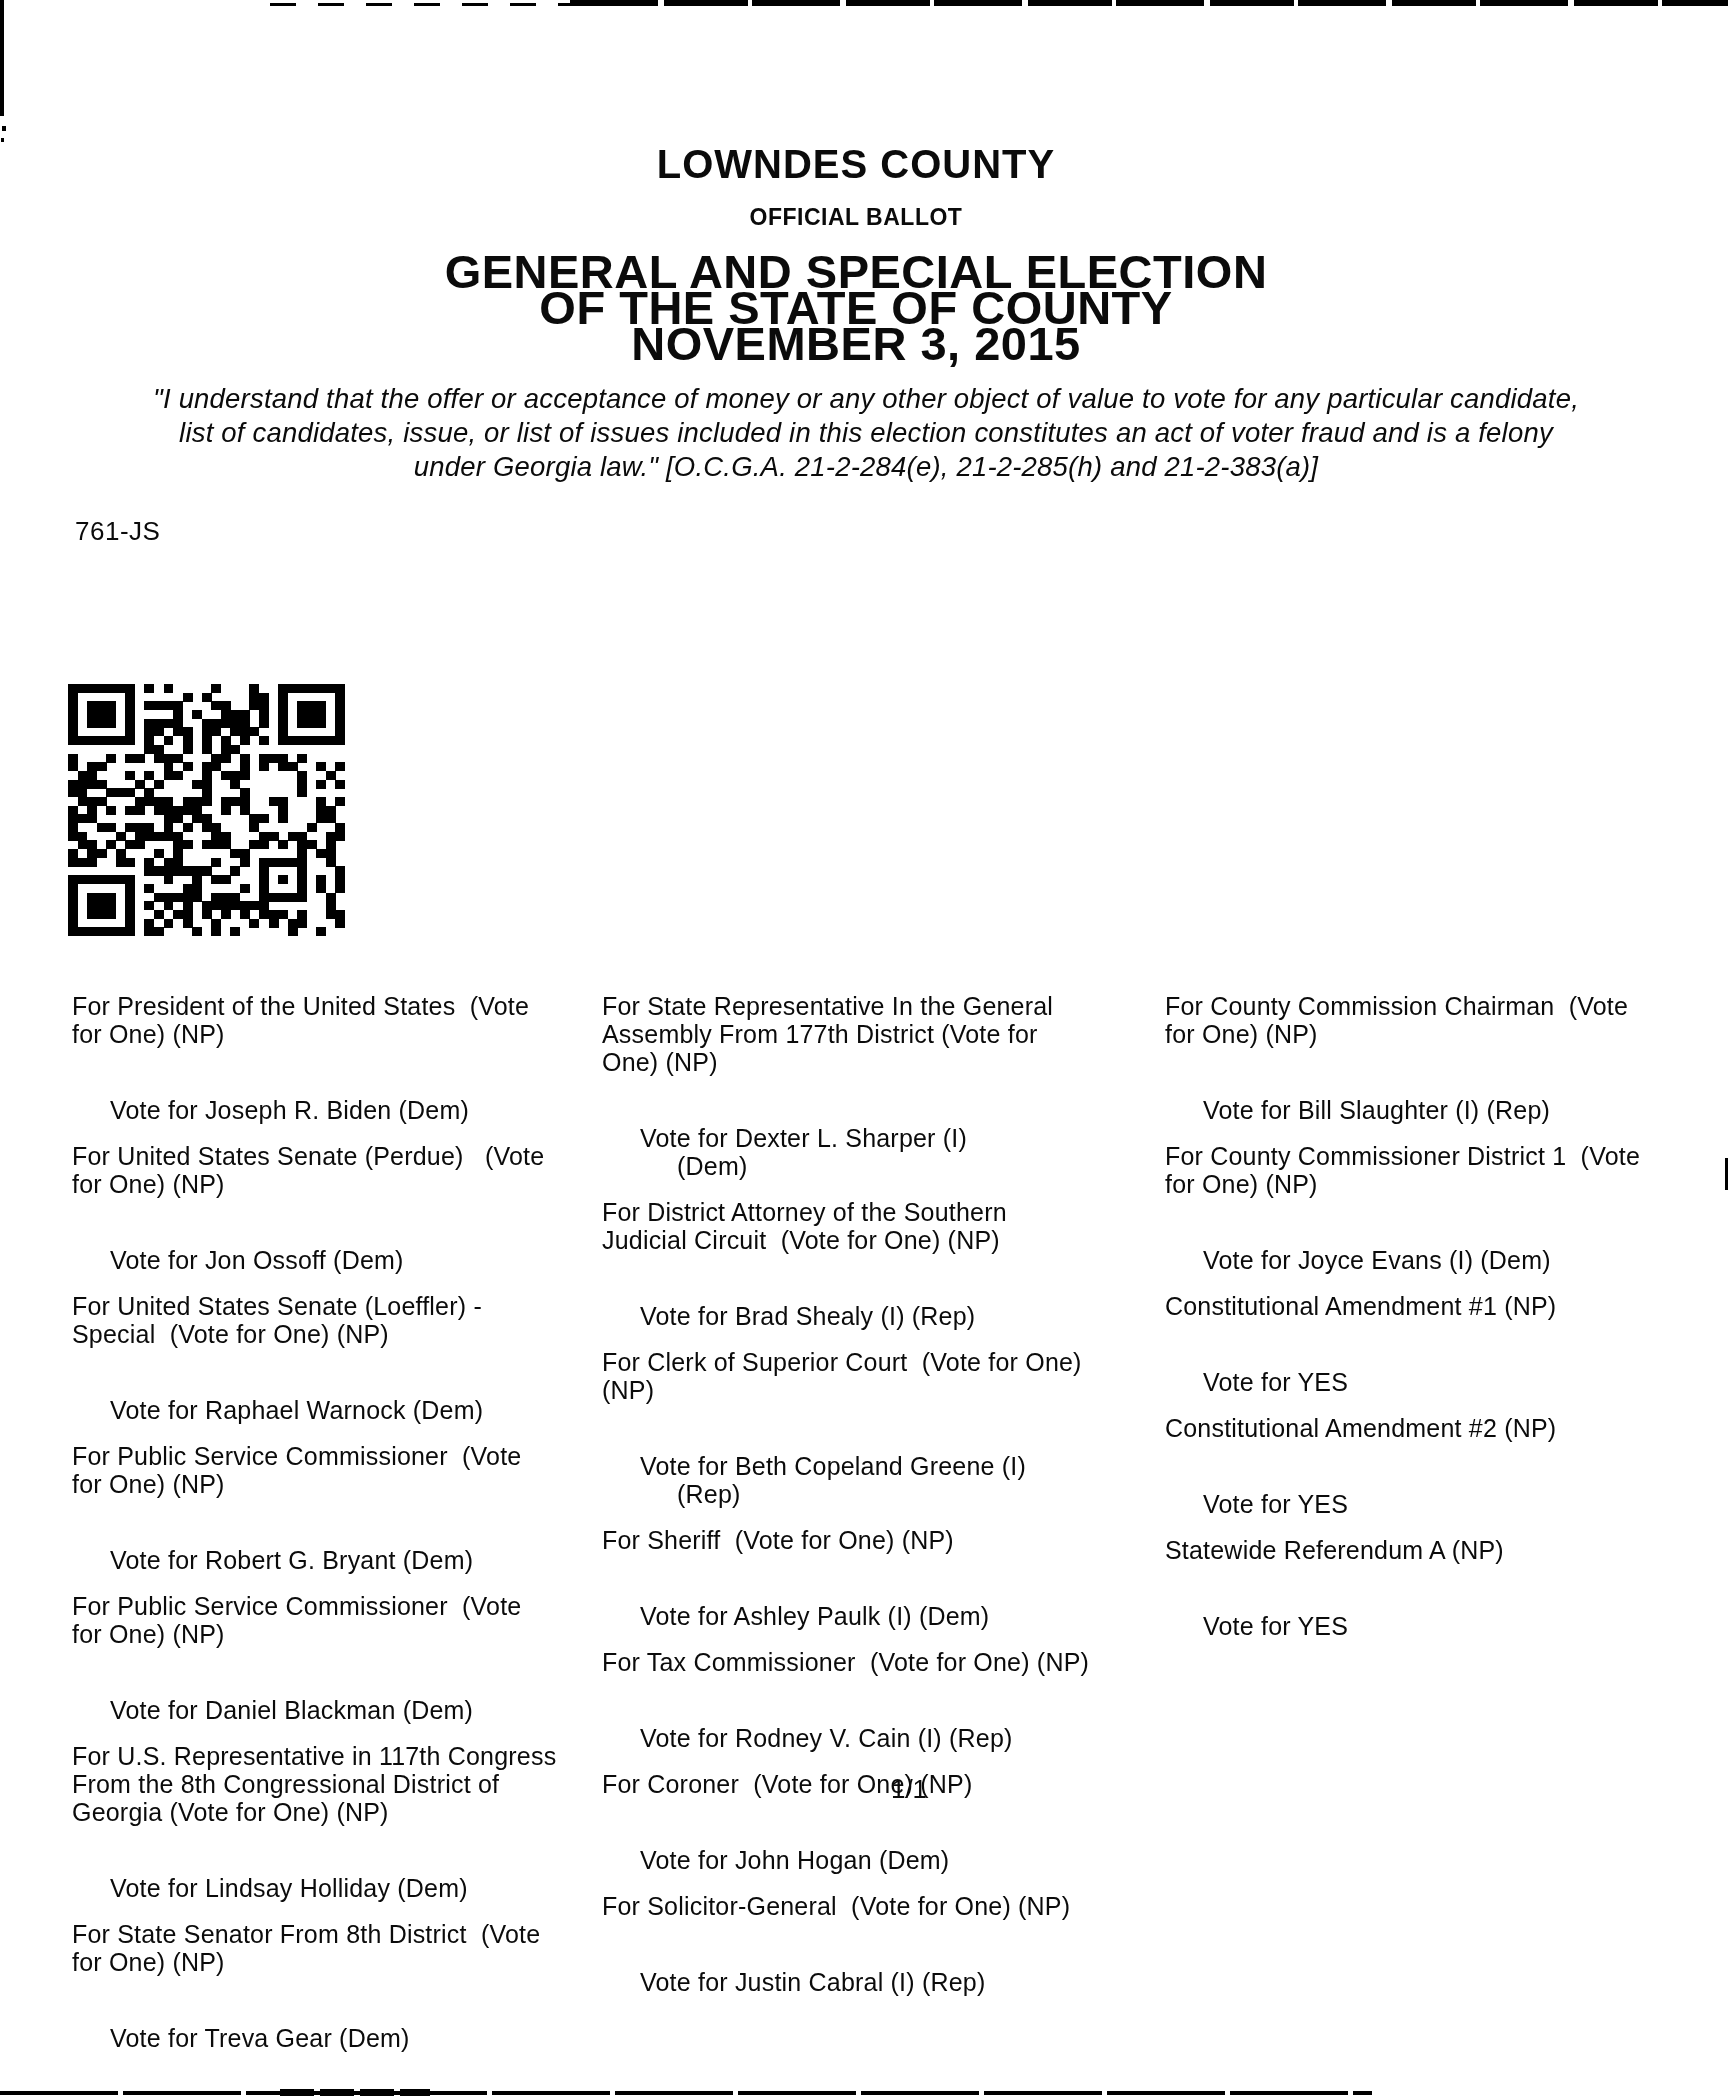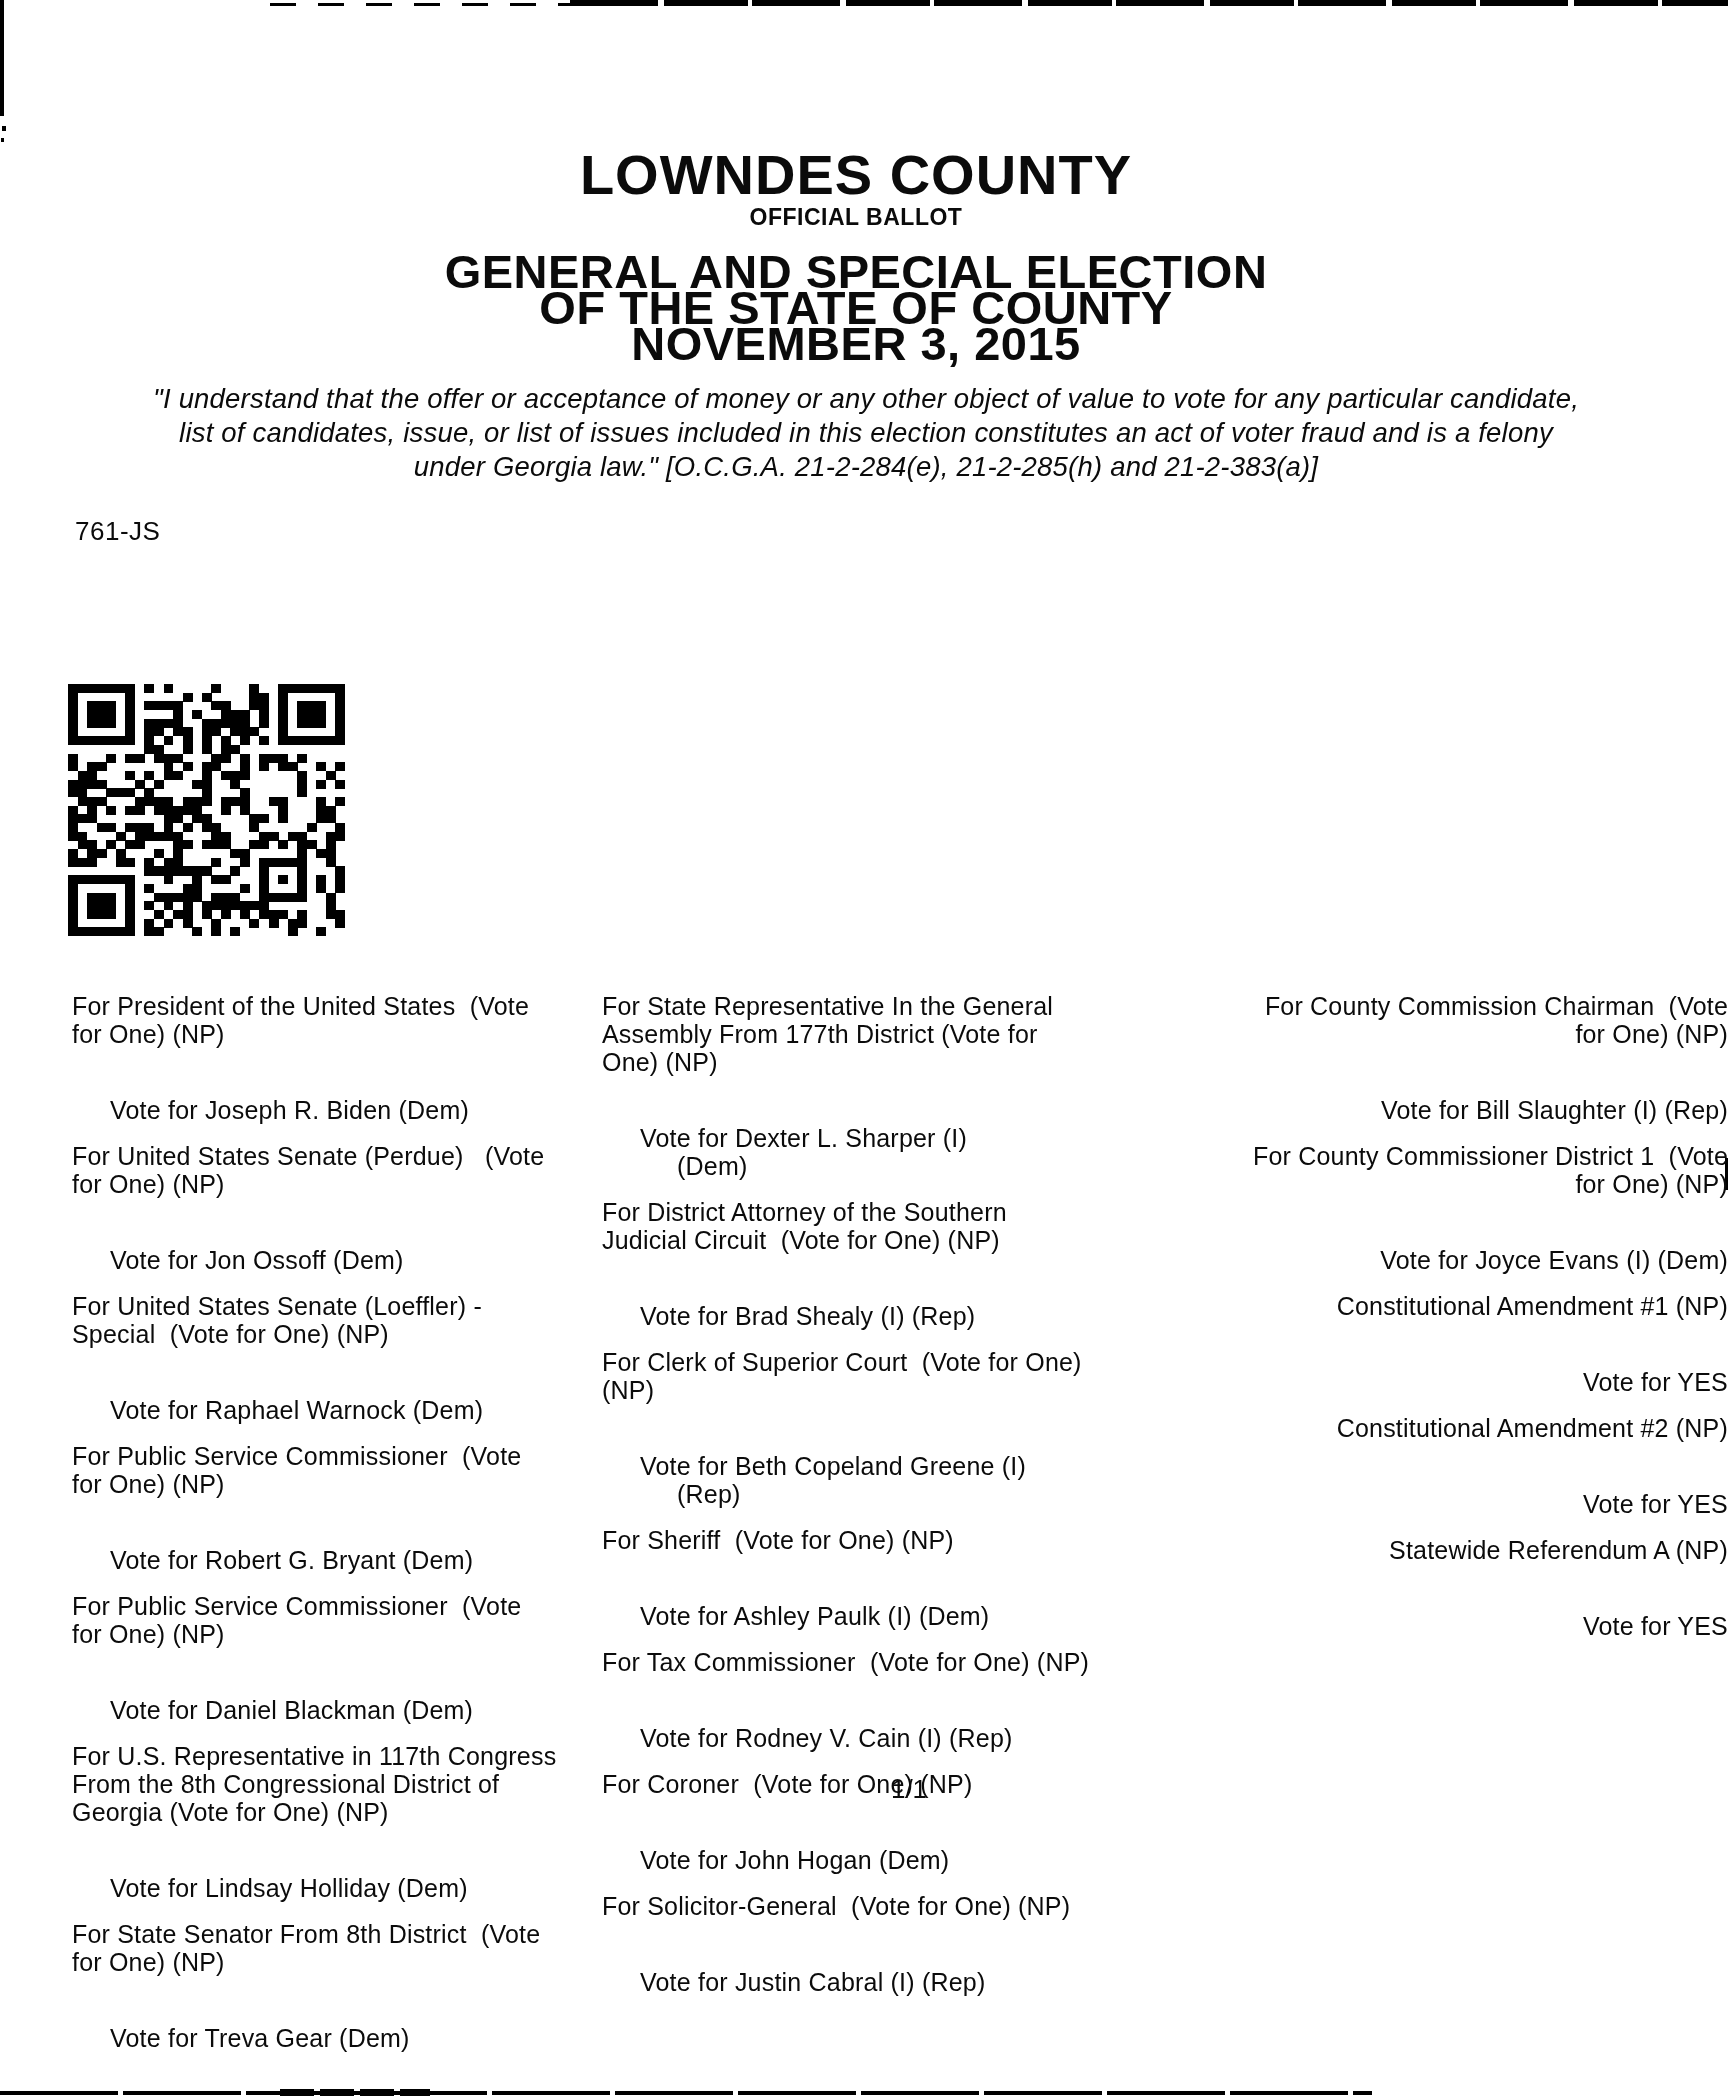--- a/index.html
+++ b/index.html
@@ -3,21 +3,21 @@
 <meta charset="utf-8">
 <style>
   html,body { margin:0; padding:0; background:#ffffff; }
   .page {
     position:relative; width:1728px; height:2098px; background:#ffffff;
     font-family:"Liberation Sans", sans-serif; color:#0b0b0b; overflow:hidden;
   }
   
   .title-county {
     position:absolute; top:142px; left:0; width:1712px; text-align:center;
-    font-size:56px; font-weight:700; letter-spacing:1px;
+    font-size:40px; font-weight:700; letter-spacing:1px;
   }
   .title-ballot {
     position:absolute; top:204px; left:0; width:1712px; text-align:center;
     font-size:23px; font-weight:700; letter-spacing:0.5px;
   }
   .title-election {
     position:absolute; top:254px; left:0; width:1712px; text-align:center;
     font-size:47px; font-weight:700; line-height:36px; letter-spacing:0.5px;
   }
   
@@ -27,21 +27,21 @@
   }
   
   .ballot-style { position:absolute; top:516px; left:75px; font-size:26px; letter-spacing:0.5px; }
   
   .qr { position:absolute; left:68px; top:684px; width:277px; height:252px; }
   .qr svg { display:block; width:100%; height:100%; }
   
   .col { position:absolute; top:992px; font-size:25px; line-height:28px; letter-spacing:0.2px; white-space:pre-wrap; }
   .col-1 { left:72px;   width:558px; }
   .col-2 { left:602px;  width:562px; }
-  .col-3 { left:1165px; width:563px; overflow:hidden;text-align:right; }
+  .col-3 { left:1165px; width:563px; overflow:hidden; }
   .race { margin:0 0 18px 0; }
   .line.i0 { padding-left:0; }
   .line.i1 { padding-left:38px;margin-top:48px; }
   .line.i2 { padding-left:75px; }
   
   .page-num { position:absolute; top:1774px; left:0; width:1728px; text-align:center; font-size:26px;padding-left:45px; }
   
   .art { position:absolute; background:#000; }
   .art-top-a { left:270px; top:3px; width:300px; height:3px;
     background:repeating-linear-gradient(90deg,#000 0 26px,transparent 26px 48px); }

